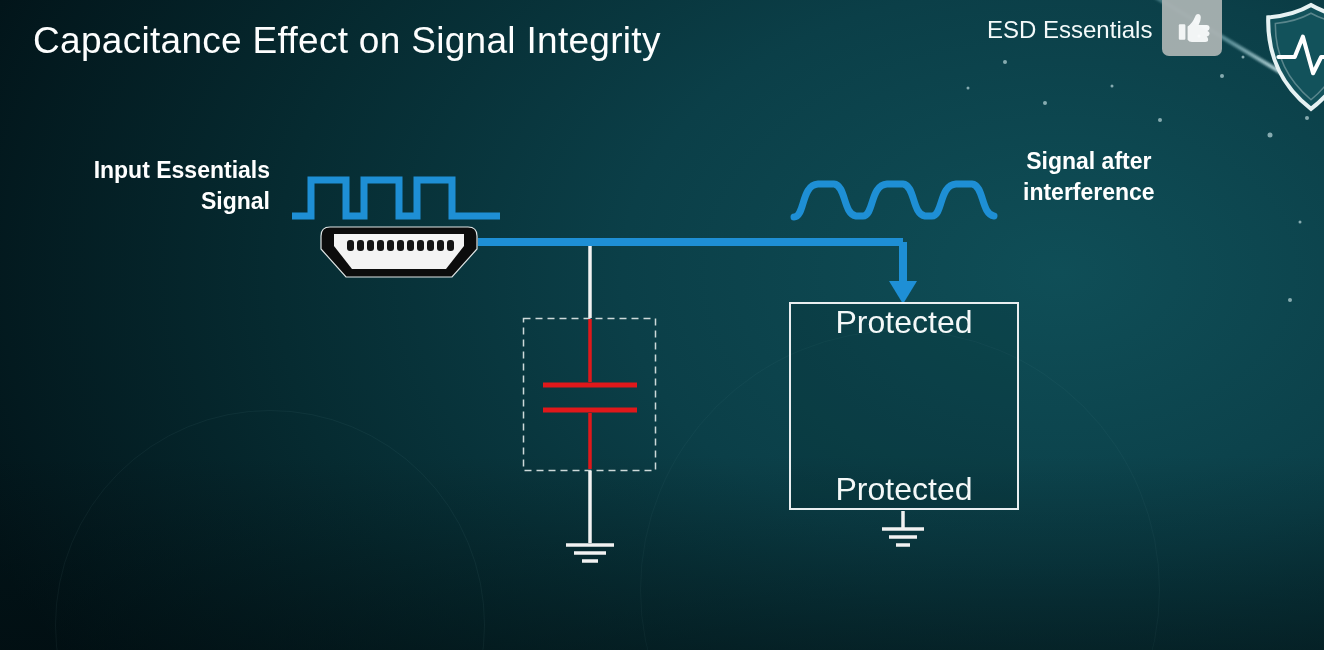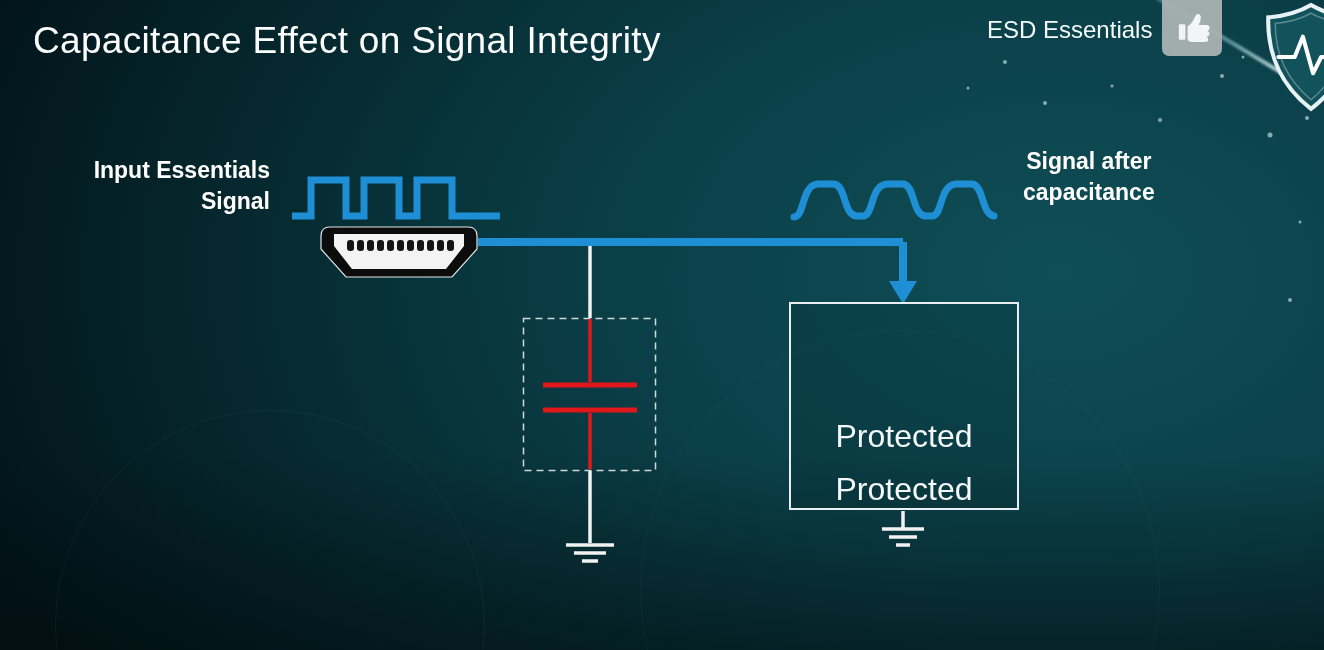--- a/index.html
+++ b/index.html
@@ -54,21 +54,21 @@
   .output-label { left:1023px; top:146px; text-align:center; }
 
   .esd-label {
     position:absolute; left:330px; top:352px; width:182px; z-index:4;
     text-align:right; font-size:31px; line-height:49px; color:#f2f6f6;
   }
 
   .protected-box {
     position:absolute; left:789px; top:302px; width:230px; height:208px; z-index:3;
     border:2px solid #e9eef0; background:rgba(3,26,30,0.15);
-    display:flex; flex-direction:column; align-items:center; justify-content:flex-end; gap:16px;
+    display:flex; flex-direction:column; align-items:center; justify-content:space-between; gap:16px;
     font-size:32px; color:#f4f8f8;
   }
 
   
   .wire-blue   { stroke:var(--signal-blue,#1e8fd5); stroke-width:7; fill:none; }
   .bus         { stroke:var(--signal-blue,#1e8fd5); stroke-width:8; fill:none; }
   .arrow-head  { fill:var(--signal-blue,#1e8fd5); }
   .wire-white  { stroke:var(--wire-white,#f2f2f2); stroke-width:3.5; fill:none; }
   .wire-red    { stroke:var(--capacitor-red,#e0181b); stroke-width:3.5; fill:none; }
   .plate       { stroke:var(--capacitor-red,#e0181b); stroke-width:5; fill:none; }
@@ -178,21 +178,21 @@
     </svg>
   </div>
 
   <div class="sig-label input-label">
     <div>Input Essentials</div>
     <div>Signal</div>
   </div>
 
   <div class="sig-label output-label">
     <div>Signal after</div>
-    <div>capacitance</div>
+    <div>interference</div>
   </div>
 
 
   <div class="protected-box">
     <div>Protected</div>
     <div>Protected</div>
   </div>
 
 </div>
 

